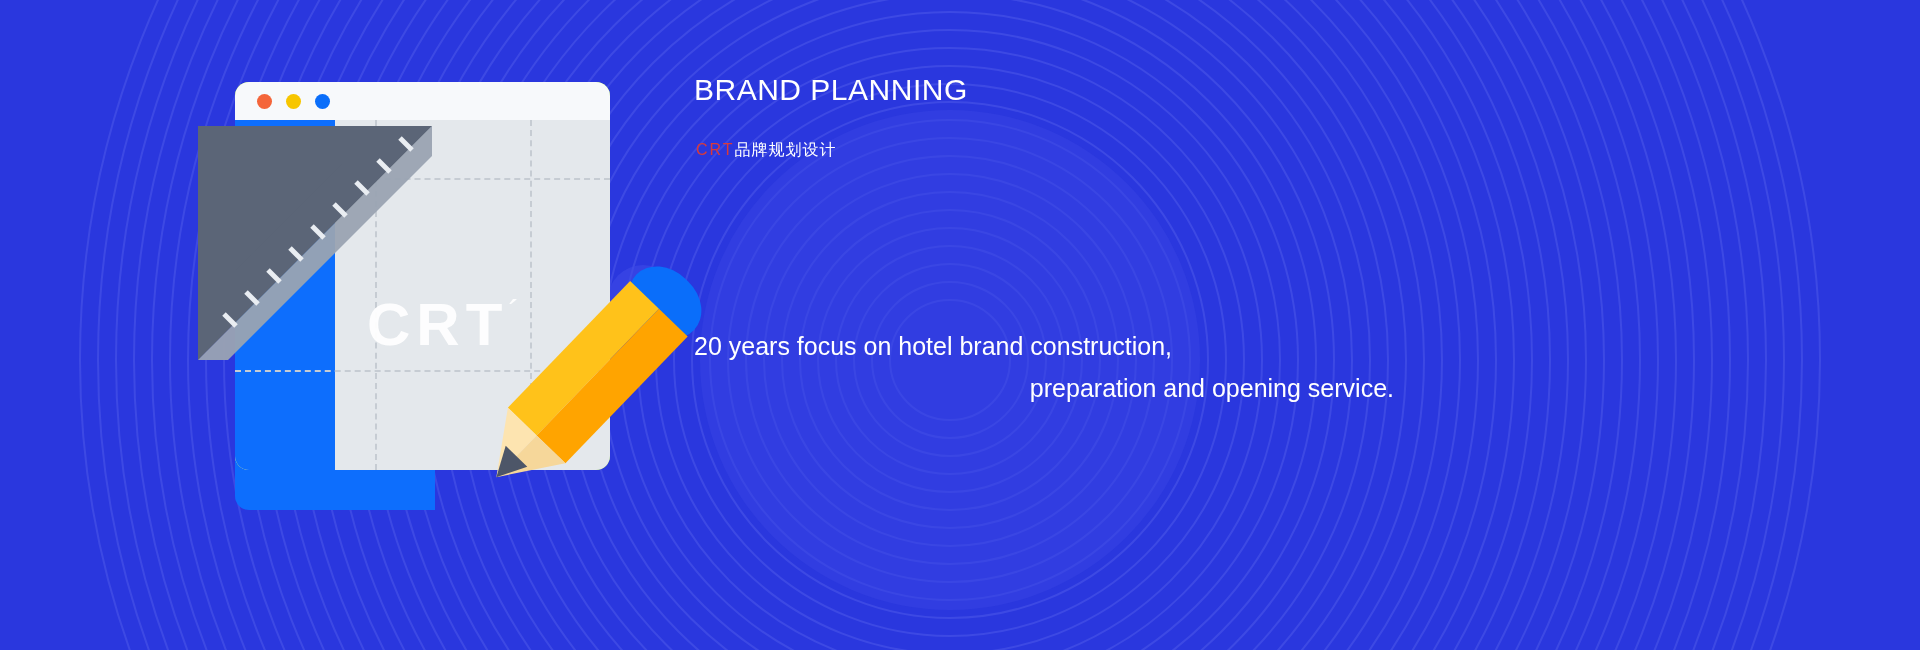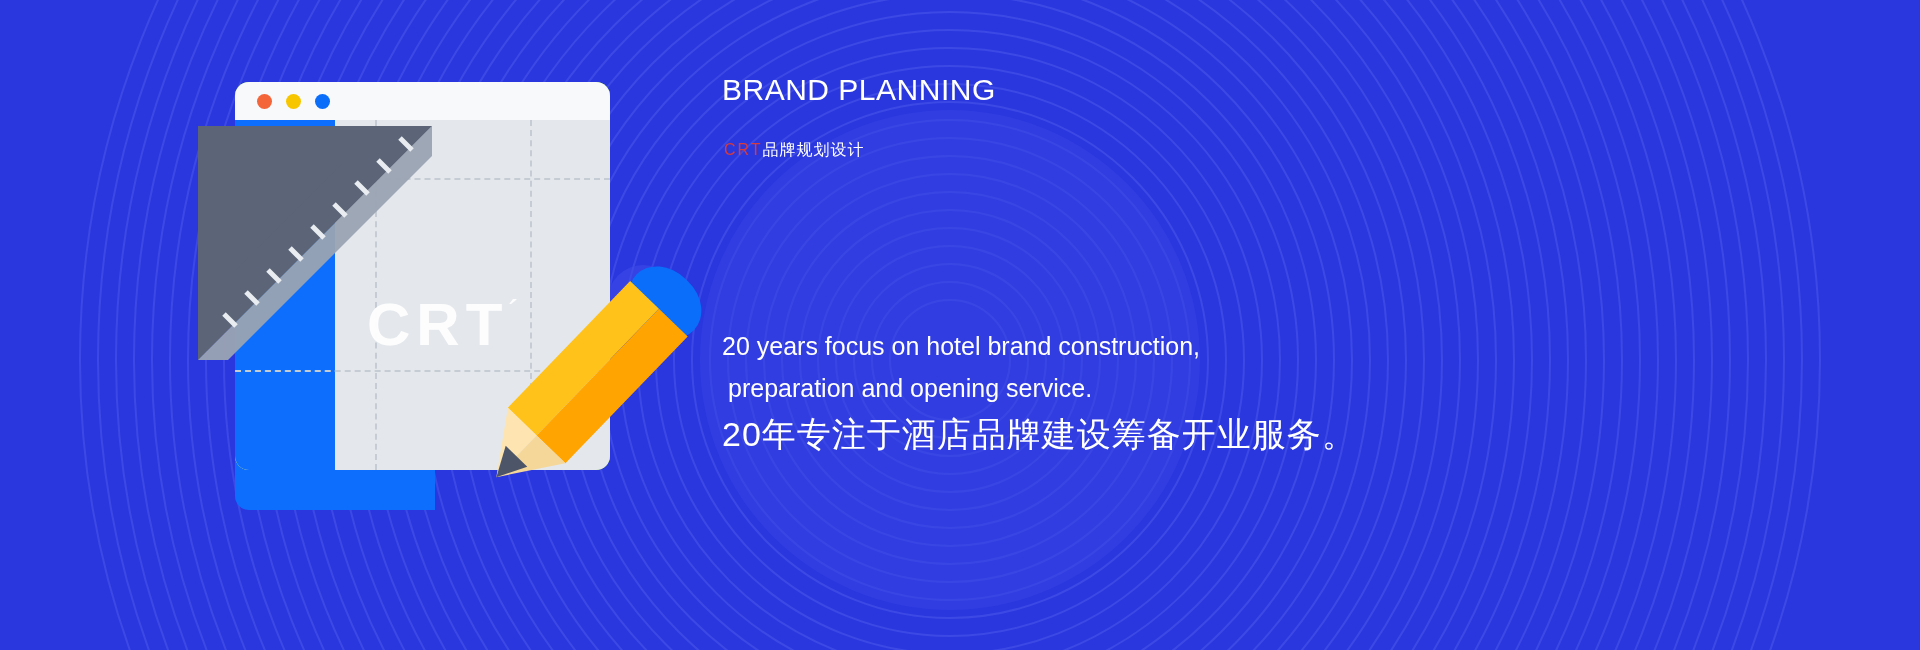--- a/index.html
+++ b/index.html
@@ -60,38 +60,38 @@
   }
   .crt-mark .tick{font-size:34px;vertical-align:super;font-weight:400;}
 
   
   .ruler{position:absolute;left:0px;top:58px;width:250px;height:250px;}
 
   
   .pencil{position:absolute;left:290px;top:165px;width:230px;height:300px;}
 
   
-  .copy{position:absolute;left:694px;top:0;width:1100px;height:548px;margin-left:28px;}
+  .copy{position:absolute;left:694px;top:0;width:1100px;height:548px;}
 
   .heading{
     position:absolute;left:0;top:74px;width:620px;
     color:#ffffff;font-size:30px;line-height:31px;
     letter-spacing:.5px;font-weight:400;
   }
   .sub-cn{
     position:absolute;left:2px;top:140px;
     font-size:16px;color:#ffffff;letter-spacing:1px;white-space:nowrap;
   }
   .sub-cn .crt-red{color:#d93a3a;letter-spacing:2px;}
 
   .tagline{
     position:absolute;left:0;top:325px;width:700px;
     color:#ffffff;font-size:25px;line-height:42px;font-weight:400;
   }
-  .tagline .ln2{display:block;padding-left:6px;}
+  .tagline .ln2{display:block;padding-left:6px;text-align:right;}
   .tagline-cn{
     position:absolute;left:0;top:412px;
     color:#ffffff;font-size:34px;letter-spacing:1px;white-space:nowrap;
   }
 </style>
 </head>
 <body>
 
 <div id="banner">
 
@@ -223,16 +223,15 @@
       <div>BRAND PLANNING</div>
     </div>
 
     <div class="sub-cn"><span class="crt-red">CRT</span><span>品牌规划设计</span></div>
 
     <div class="tagline">
       <span>20 years focus on hotel brand construction,</span>
       <span class="ln2">preparation and opening service.</span>
     </div>
 
-    <div class="tagline-cn">20年专注于酒店品牌建设筹备开业服务。</div>
   </div>
 
 </div>
 
 </body></html>

